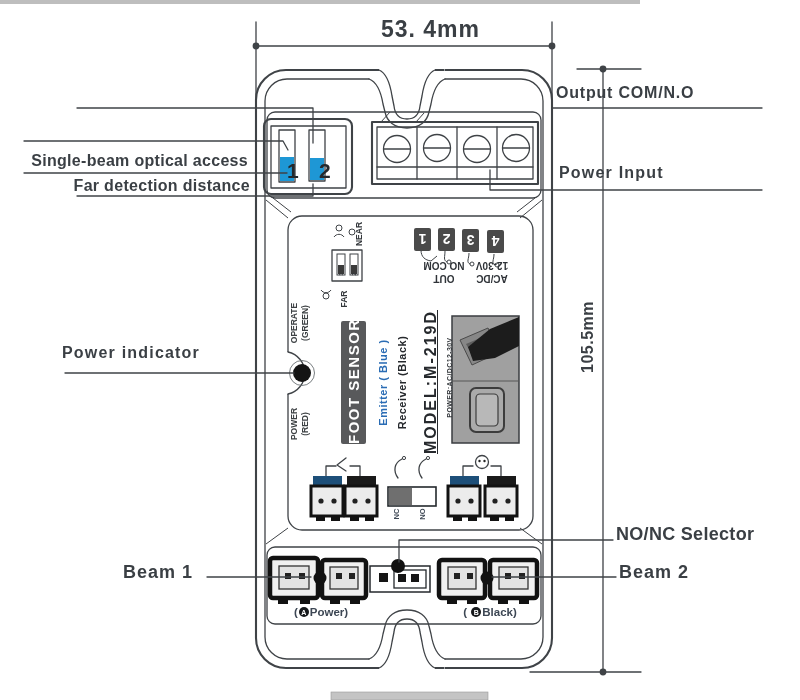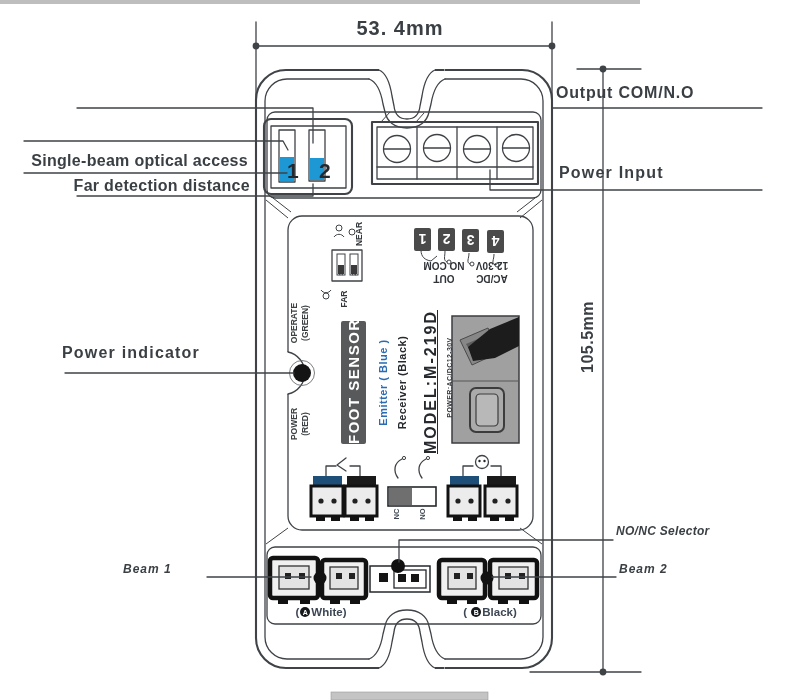--- a/index.html
+++ b/index.html
@@ -1,21 +1,21 @@
 <!DOCTYPE html>
 <html style="--line: #3f4347; --label_text: #3a3f44; --accent_blue: #1e97d5; --dark_navy: #1d4f79; --banner_grey: #58595b; --photo_grey: #a0a0a0; --emitter_blue: #2a6cb4; --bottom_label: #3d4754;"><head>
 <meta charset="utf-8">
 <style>
   html,body{margin:0;padding:0;background:#fff;}
   #stage{position:relative;width:800px;height:700px;background:#ffffff;overflow:hidden;
          font-family:"Liberation Sans",sans-serif;}
   .abs{position:absolute;}
   .callout{position:absolute;font-weight:bold;font-size:16px;line-height:1.1;
            color:var(--label_text);letter-spacing:.3px;white-space:nowrap;}
-  .big{font-size:12px;font-style:italic;}
+  .big{font-size:18px;}
   .vtext{position:absolute;transform:rotate(-90deg);transform-origin:center;
          font-weight:bold;color:var(--label_text);white-space:nowrap;text-align:center;}
   .flip{position:absolute;transform:rotate(180deg);transform-origin:center;
         font-weight:bold;color:#2f3338;text-align:center;}
   .termsq{position:absolute;width:17px;height:23px;background:#4a4a4a;border-radius:2px;
           color:#fff;font-weight:bold;font-size:14px;display:flex;align-items:center;
           justify-content:center;transform:rotate(180deg);}
   .dipdigit{position:absolute;font-weight:bold;font-size:21px;color:#24282c;}
   .botlabel{position:absolute;display:flex;align-items:center;justify-content:center;
             font-weight:bold;font-size:11.5px;color:var(--bottom_label);white-space:pre;}
@@ -258,21 +258,21 @@
   <span class="callout" style="left:8px;top:152px;width:240px;text-align:right;">Single-beam optical access</span>
   <span class="callout" style="left:8px;top:177px;width:242px;text-align:right;">Far detection distance</span>
   <span class="callout" style="left:62px;top:344px;letter-spacing:1.2px;">Power indicator</span>
   <span class="callout big" style="left:123px;top:563px;letter-spacing:1px;">Beam 1</span>
 
   <span class="callout" style="left:556px;top:84px;letter-spacing:.8px;">Output COM/N.O</span>
   <span class="callout" style="left:559px;top:164px;letter-spacing:1.2px;">Power Input</span>
   <span class="callout big" style="left:616px;top:525px;">NO/NC Selector</span>
   <span class="callout big" style="left:619px;top:563px;letter-spacing:1px;">Beam 2</span>
 
-  <span class="callout" style="left:320px;top:17px;width:160px;text-align:center;font-size:20px;letter-spacing:1px;">53. 4mm</span>
+  <span class="callout" style="left:320px;top:17px;width:160px;text-align:right;font-size:23px;letter-spacing:1px;">53. 4mm</span>
   <span class="vtext" style="left:549px;top:327px;width:80px;height:20px;font-size:16px;letter-spacing:.5px;">105.5mm</span>
 
   <span class="dipdigit" style="left:287px;top:159px;">1</span>
   <span class="dipdigit" style="left:319px;top:159px;">2</span>
 
   <span class="vtext" style="left:271px;top:311px;width:60px;height:24px;font-size:8.5px;line-height:11px;color:#3c4043;">
     <span style="display:block;">OPERATE</span>
     <span style="display:block;">(GREEN)</span>
   </span>
   <span class="vtext" style="left:273px;top:412px;width:56px;height:24px;font-size:8.5px;line-height:11px;color:#3c4043;">
@@ -304,21 +304,21 @@
     <span style="display:block;">AC/DC</span>
     <span style="display:block;">12-30V</span>
   </span>
 
   <span class="vtext" style="left:388px;top:509px;width:18px;height:10px;font-size:7.5px;color:var(--bottom_label);">NC</span>
   <span class="vtext" style="left:414px;top:509px;width:18px;height:10px;font-size:7.5px;color:var(--bottom_label);">NO</span>
 
   <span class="botlabel" style="left:285px;top:604px;width:72px;height:16px;">
     <span>(</span>
     <span class="circle-letter">A</span>
-    <span>White)</span>
+    <span>Power)</span>
   </span>
   <span class="botlabel" style="left:453px;top:604px;width:74px;height:16px;">
     <span>( </span>
     <span class="circle-letter">B</span>
     <span>Black)</span>
   </span>
 
 </div>
 
 </body></html>

